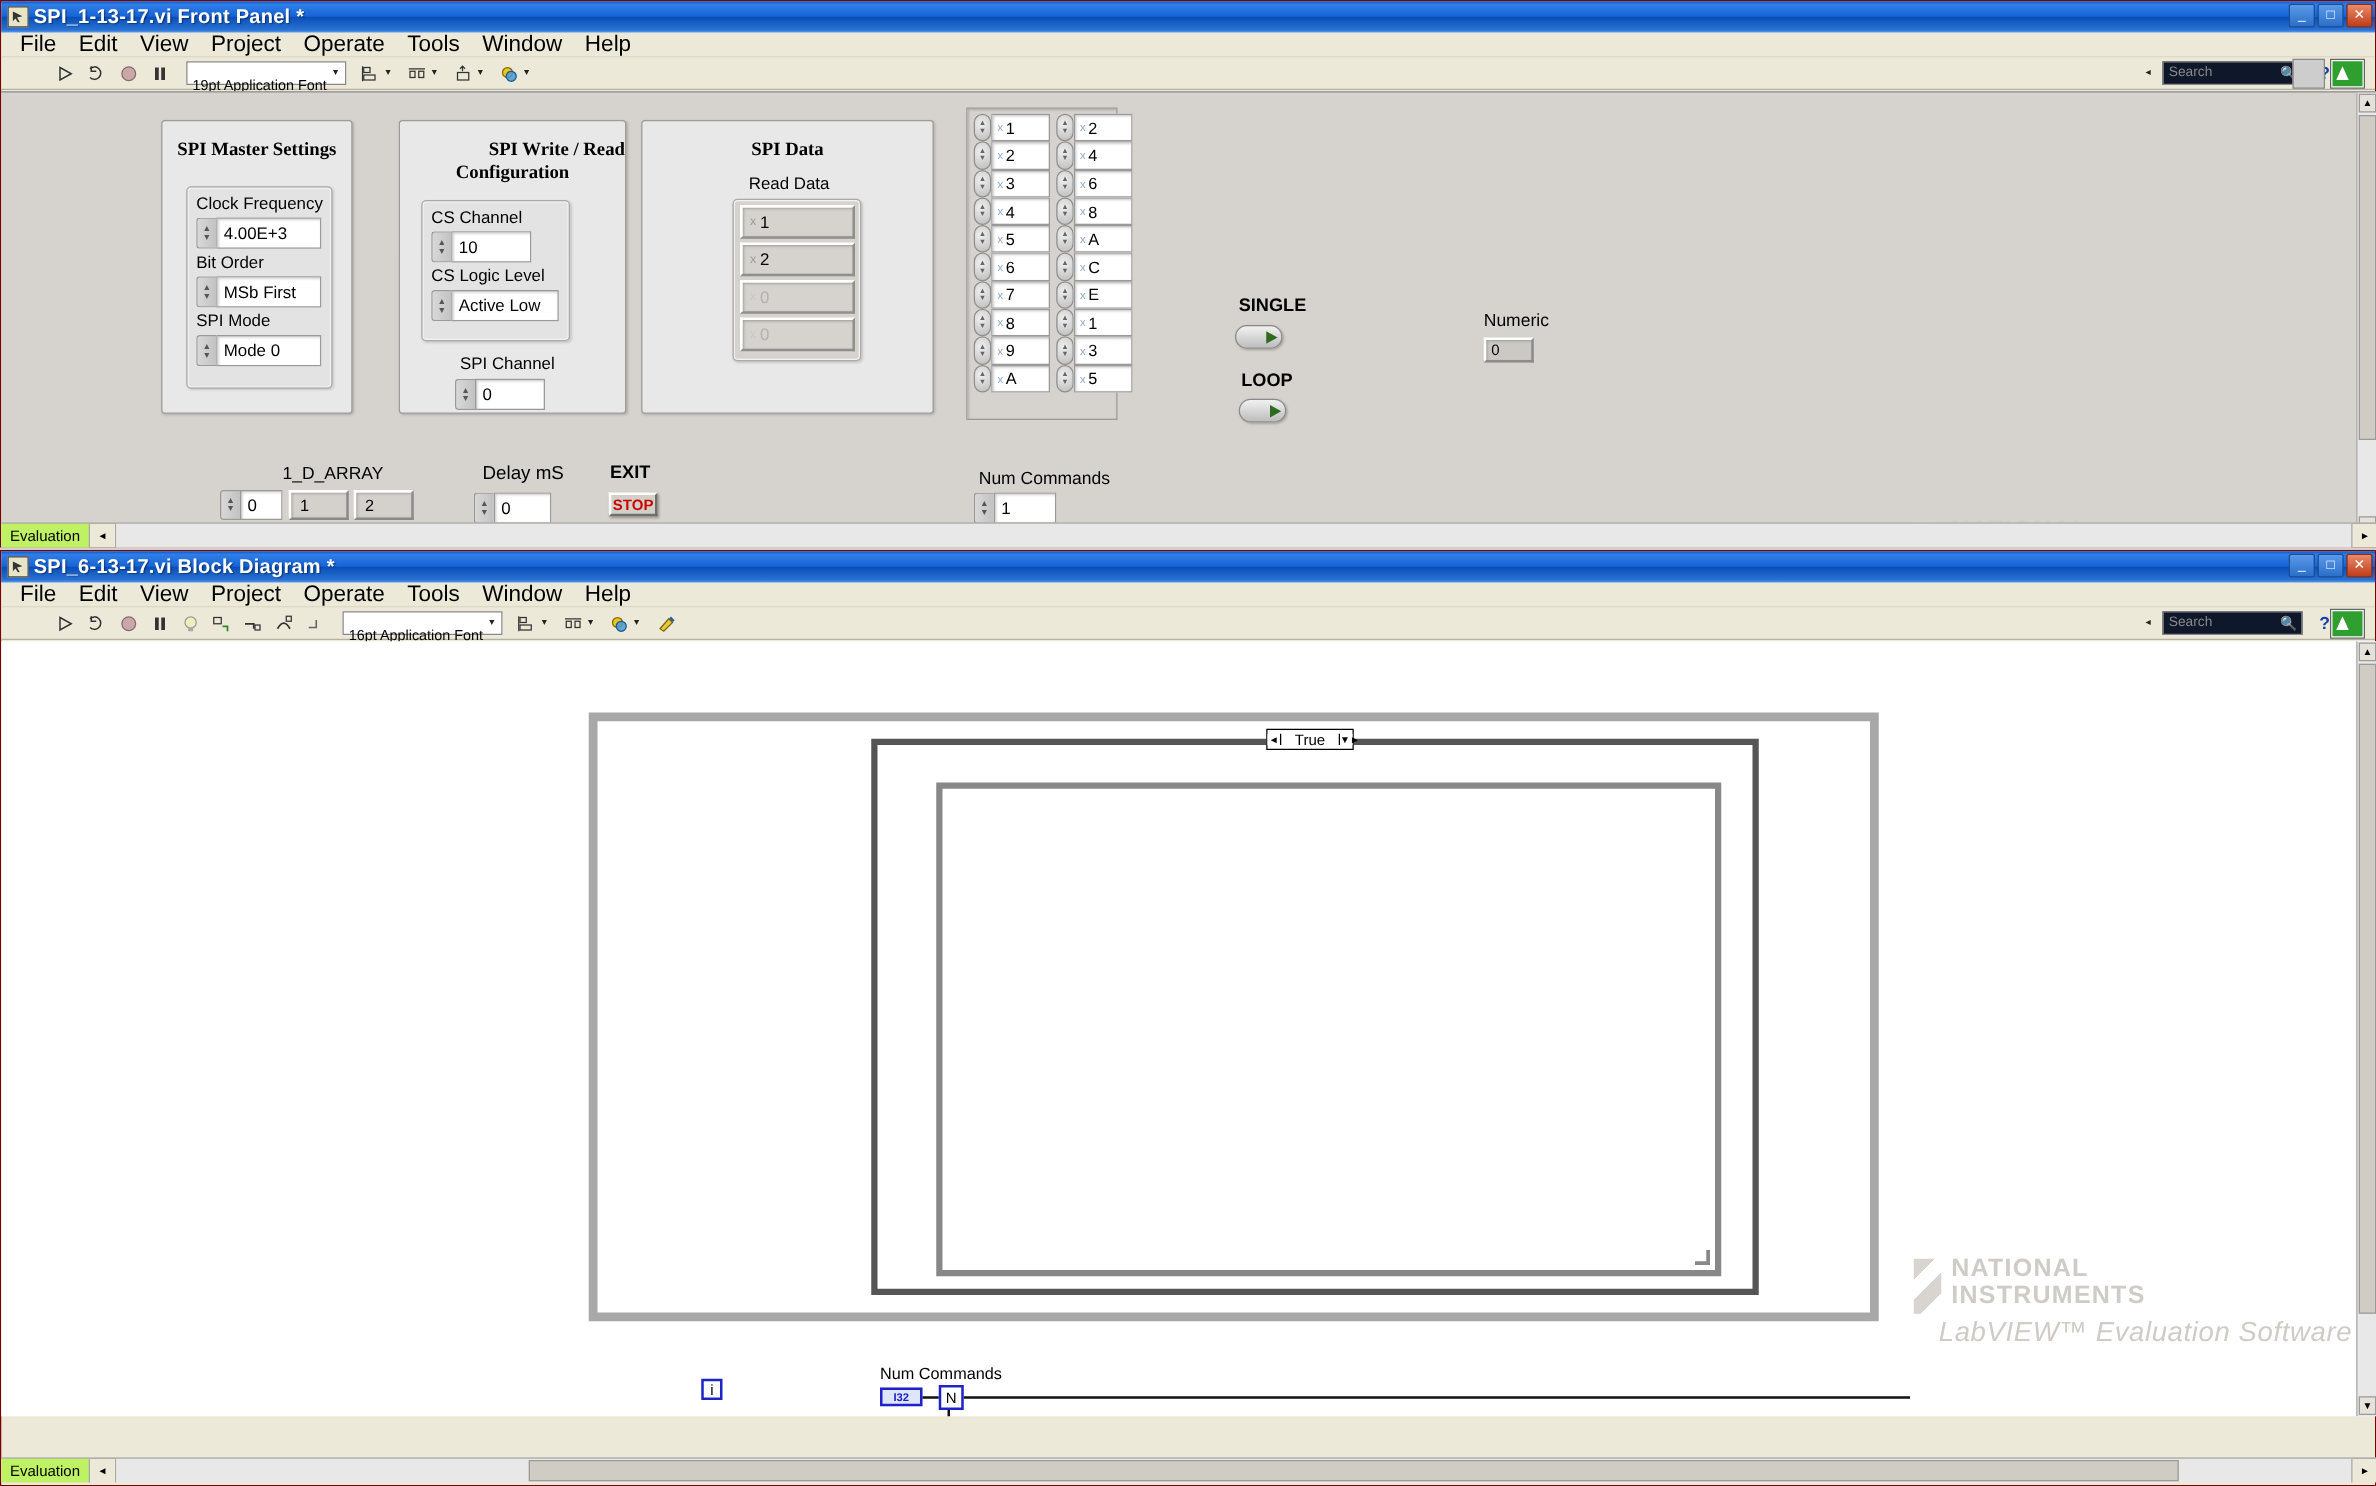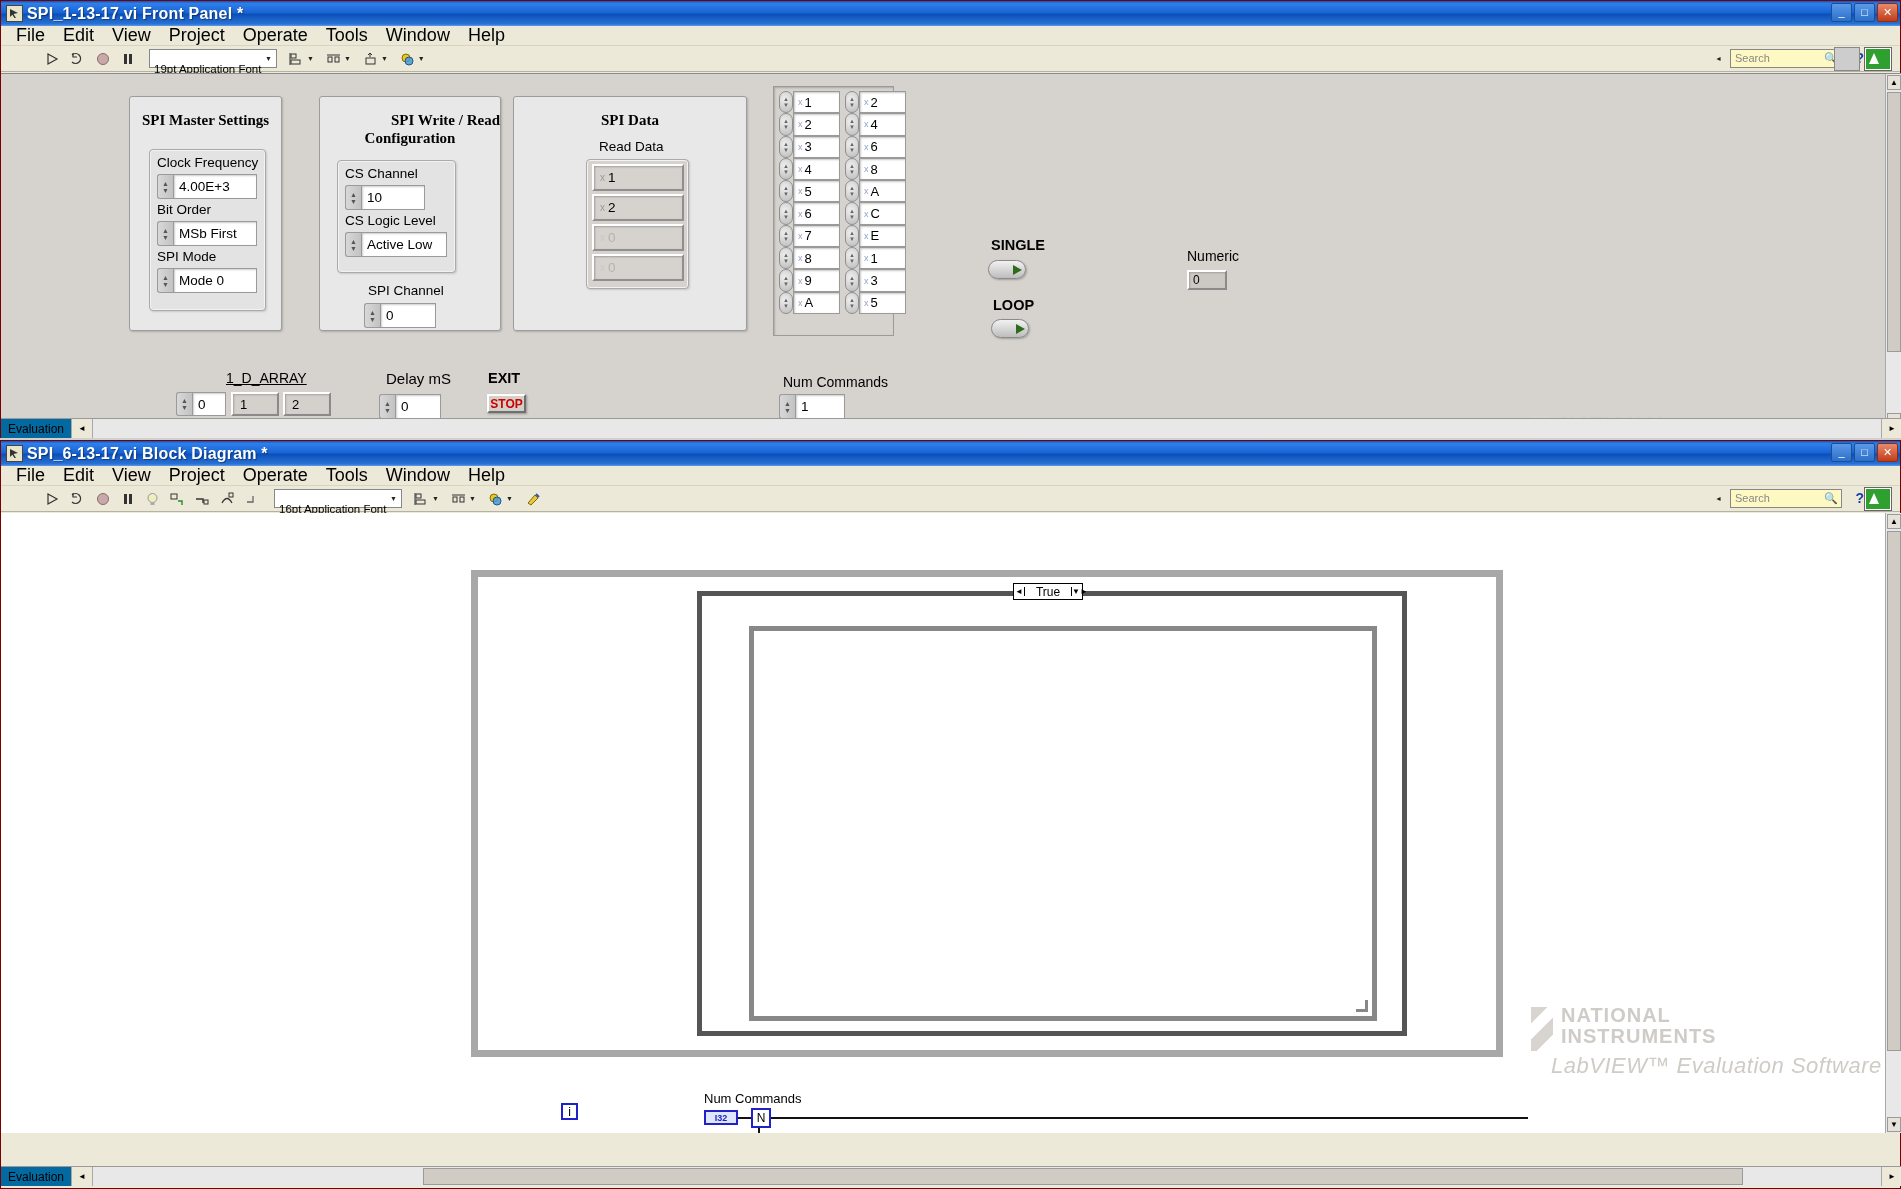--- a/index.html
+++ b/index.html
@@ -28,21 +28,21 @@
 
   .menubar { height:20px; background:#ece9d8; display:flex; align-items:center; padding-left:6px; border-bottom:1px solid #d8d4c0;}
   .menubar span { font-size:18px; color:#000; padding:2px 9px; white-space:nowrap; }
 
   .toolbar { height:26px; background:#ece9d8; display:flex; align-items:center; padding-left:42px; gap:6px; position:relative; border-bottom:1px solid #b5b2a4;}
   .tbtn { width:19px; height:19px; display:flex; align-items:center; justify-content:center; font-size:13px; color:#333; }
   .fontsel { height:19px; border:1px solid #888; background:#fff; font-size:12px; display:flex; align-items:center; padding:0 4px; min-width:128px; justify-content:space-between; margin-left:6px;}
   .fontsel .cv { font-size:11.5px;margin-top:20px; }
   .caret { font-size:7px; color:#222; }
   .tgroup { display:flex; align-items:center; gap:1px; margin-left:4px; }
-  .searchbox { position:absolute; right:58px; top:3px; width:112px; height:19px; background:#fef9c3; border:1px solid #888; font-size:11px; color:#888; padding:2px 18px 0 4px; }
+  .searchbox { position:absolute; right:58px; top:3px; width:112px; height:19px; background:#0f172a; border:1px solid #888; font-size:11px; color:#888; padding:2px 18px 0 4px; }
   .searchico { position:absolute; right:62px; top:6px; font-size:11px; color:#555; }
   .helpico { position:absolute; right:36px; top:4px; font-size:14px; color:#1a3ea8; font-weight:bold; }
 
   
   #fp-canvas { position:absolute; left:0; top:72px; width:1901px; height:355px; background:#d6d3ce; border-top:1px solid #8b8b8b; overflow:hidden;}
   .lvpanel { position:absolute; background:#e8e8e8; border:1px solid #9d9d9d; border-radius:3px; box-shadow:1px 1px 2px rgba(0,0,0,.18); }
   .ptitle { text-align:center; font-weight:bold; font-size:15px; font-family:"Liberation Serif",serif; color:#000; }
   .inner-box { position:absolute; background:#e3e3e3; border:1px solid #aaa; border-radius:4px; box-shadow:inset 0 0 0 1px #f2f2f2, 1px 1px 2px rgba(0,0,0,.14); }
   .lbl { font-size:13.5px; color:#000; white-space:nowrap; }
   .ctrl { display:flex; align-items:stretch; height:25px; }
@@ -73,21 +73,21 @@
   
   .a1-el { width:48px; height:24px; background:#d4d1cc; border:2px solid #fff; border-right-color:#8a8a8a; border-bottom-color:#8a8a8a; display:flex; align-items:center; padding-left:7px; font-size:13px; box-shadow:inset 1px 1px 2px rgba(0,0,0,.22);}
 
   
   .wm { position:absolute; color:#cfcbc6; pointer-events:none; user-select:none; }
   .wm .ni1 { font-size:20px; font-weight:bold; letter-spacing:1px; line-height:21px; font-family:"Liberation Sans",sans-serif;}
   .wm .ni2 { font-size:22px; font-style:italic; letter-spacing:.5px; }
   .wm-bar { position:absolute; left:-30px; top:2px; width:22px; height:44px; background:linear-gradient(135deg,#d8d4cf 25%,transparent 25%,transparent 50%,#d8d4cf 50%,#d8d4cf 75%,transparent 75%); }
 
   .statusbar { position:absolute; left:0; width:1901px; height:20px; background:#ece9d8; border-top:1px solid #9a9a9a; display:flex; align-items:center; }
-  .eval { font-size:12px; padding:0 7px; border-right:1px solid #a8a8a8; height:100%; display:flex; align-items:center; background:#0369a1;}
+  .eval { font-size:12px; padding:0 7px; border-right:1px solid #a8a8a8; height:100%; display:flex; align-items:center; background:#bef264;}
   .scroll-v { position:absolute; right:0; width:17px; background:#e8e8e8; border-left:1px solid #a8a8a8; }
   .scroll-thumb { position:absolute; left:1px; right:1px; background:#d0ccc4; border:1px solid #9a9a9a; }
   .sc-arrow { position:absolute; left:1px; right:1px; height:15px; background:#e6e2da; border:1px solid #9a9a9a; font-size:8px; text-align:center; line-height:13px; }
 
   
   #bd-canvas { position:absolute; left:0; width:1901px; background:#fff; overflow:hidden; }
   .bd-lbl { position:absolute; font-size:13px; color:#000; white-space:nowrap; font-family:"Liberation Sans",sans-serif;}
   .term { position:absolute; display:flex; align-items:center; justify-content:center; font-size:9px; font-weight:bold; font-family:"Liberation Sans",sans-serif; }
   .term.ctl-i32 { background:#dfe6fb; border:2px solid #1e22c8; color:#1e22c8; height:15px; }
   .wire { position:absolute; }
@@ -523,21 +523,21 @@
     </div>
 
     <div class="sw-lbl" style="position:absolute;left:990px;top:163px;">SINGLE</div>
     <div class="switch" style="position:absolute;left:987px;top:186px;"></div>
     <div class="sw-lbl" style="position:absolute;left:992px;top:223px;">LOOP</div>
     <div class="switch" style="position:absolute;left:990px;top:245px;"></div>
 
     <div class="lbl" style="position:absolute;left:1186px;top:174px;font-size:14px;text-align:center;">Numeric</div>
     <div class="num-ind" style="position:absolute;left:1186px;top:196px;">0</div>
 
-    <div class="lbl" style="position:absolute;left:225px;top:296px;font-size:14px;text-decoration:underline;">1_D_ARRAY</div>
+    <div class="lbl" style="position:absolute;left:225px;top:296px;font-size:14px;">1_D_ARRAY</div>
     <div class="ctrl" style="position:absolute;left:175px;top:318px;width:50px;height:24px;">
       <div class="spin">
           <i>▲</i>
           <i>▼</i>
         </div>
       <div class="field">0</div>
     </div>
     <div class="a1-el" style="position:absolute;left:230px;top:318px;">1</div>
     <div class="a1-el" style="position:absolute;left:282px;top:318px;">2</div>
 

